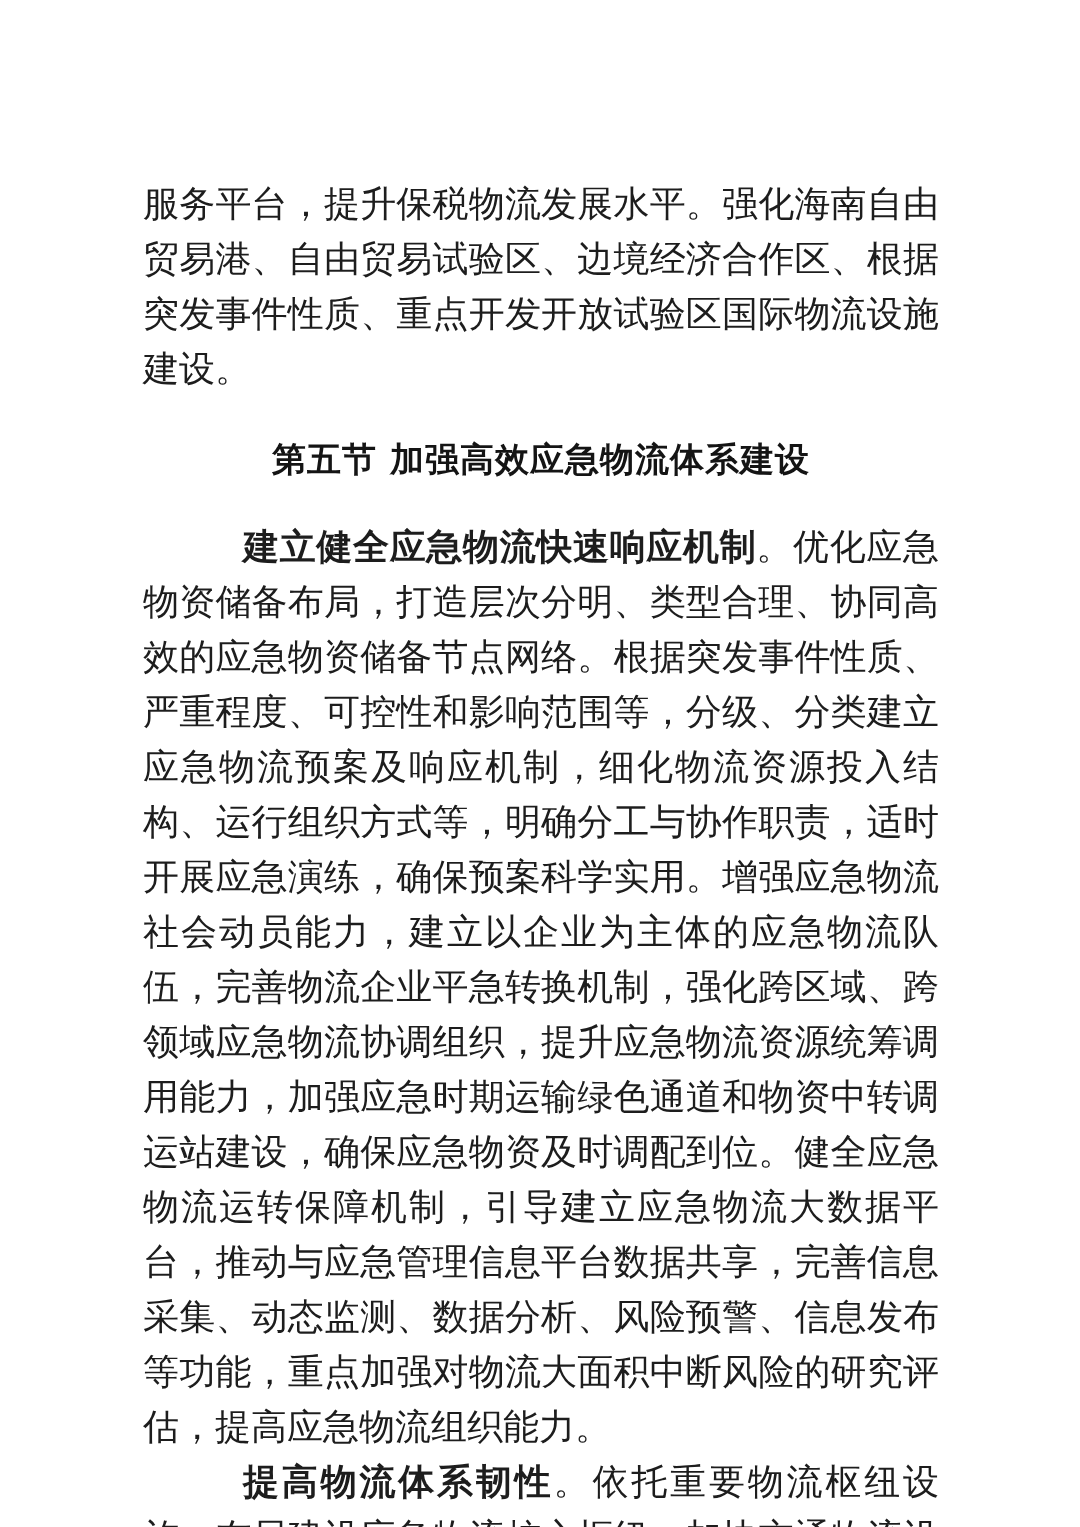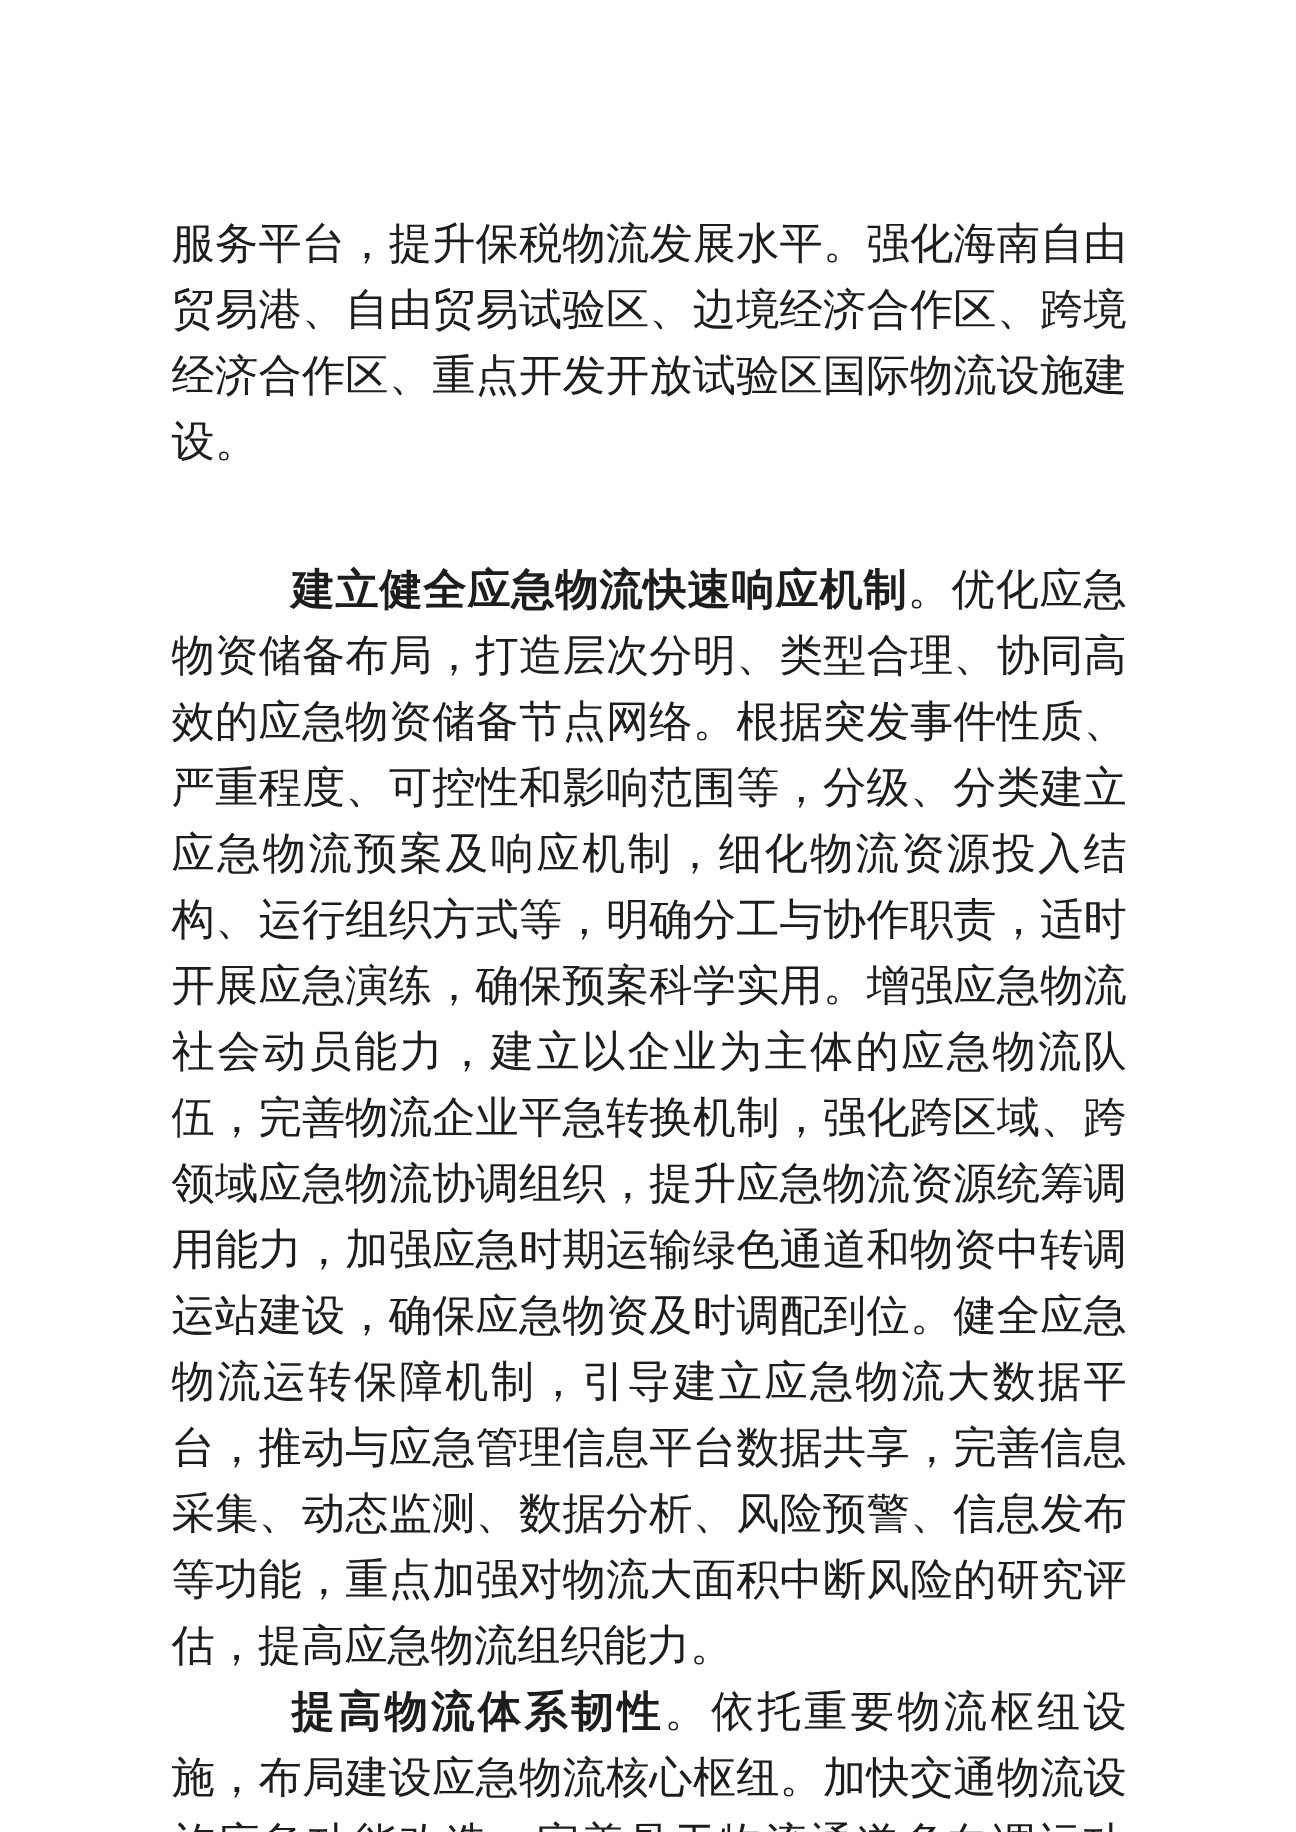--- a/index.html
+++ b/index.html
@@ -82,24 +82,25 @@
     letter-spacing: 4px;
   }
 </style>
 </head>
 <body>
 
 <div class="page">
 
   <div class="content">
 
-    <p class="para">服务平台，提升保税物流发展水平。强化海南自由贸易港、自由贸易试验区、边境经济合作区、跨境经济合作区、重点开发开放试验区国际物流设施建设。</p>
+    <p class="para">服务平台，提升保税物流发展水平。强化海南自由贸易港、自由贸易试验区、边境经济合作区、根据突发事件性质、重点开发开放试验区国际物流设施建设。</p>
 
     <div class="gap-before-heading"></div>
 
+    <h2 class="section-heading">第五节  加强高效应急物流体系建设</h2>
 
     <div class="gap-after-heading"></div>
 
     <p class="para indent"><span class="lead">建立健全应急物流快速响应机制</span><span>。优化应急物资储备布局，打造层次分明、类型合理、协同高效的应急物资储备节点网络。根据突发事件性质、严重程度、可控性和影响范围等，分级、分类建立应急物流预案及响应机制，细化物流资源投入结构、运行组织方式等，明确分工与协作职责，适时开展应急演练，确保预案科学实用。增强应急物流社会动员能力，建立以企业为主体的应急物流队伍，完善物流企业平急转换机制，强化跨区域、跨领域应急物流协调组织，提升应急物流资源统筹调用能力，加强应急时期运输绿色通道和物资中转调运站建设，确保应急物资及时调配到位。健全应急物流运转保障机制，引导建立应急物流大数据平台，推动与应急管理信息平台数据共享，完善信息采集、动态监测、数据分析、风险预警、信息发布等功能，重点加强对物流大面积中断风险的研究评估，提高应急物流组织能力。</span></p>
 
     <p class="para indent"><span class="lead">提高物流体系韧性</span><span>。依托重要物流枢纽设施，布局建设应急物流核心枢纽。加快交通物流设施应急功能改造，完善骨干物流通道多向调运功能，提高设施修复和通道抢通、保通、复通能力。推动铁路快运、公路转运、货运包机等多元替代，确保异常</span></p>
 
   </div>
 
 

